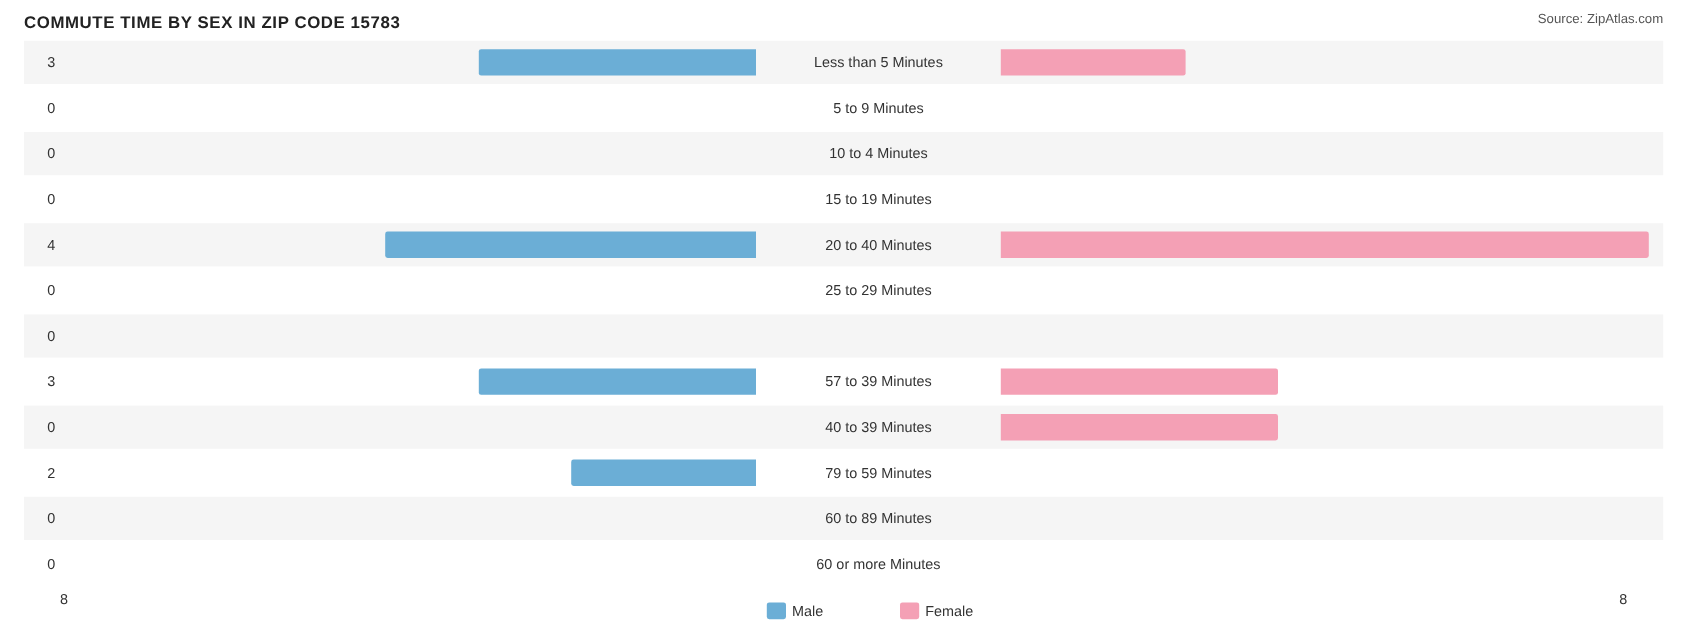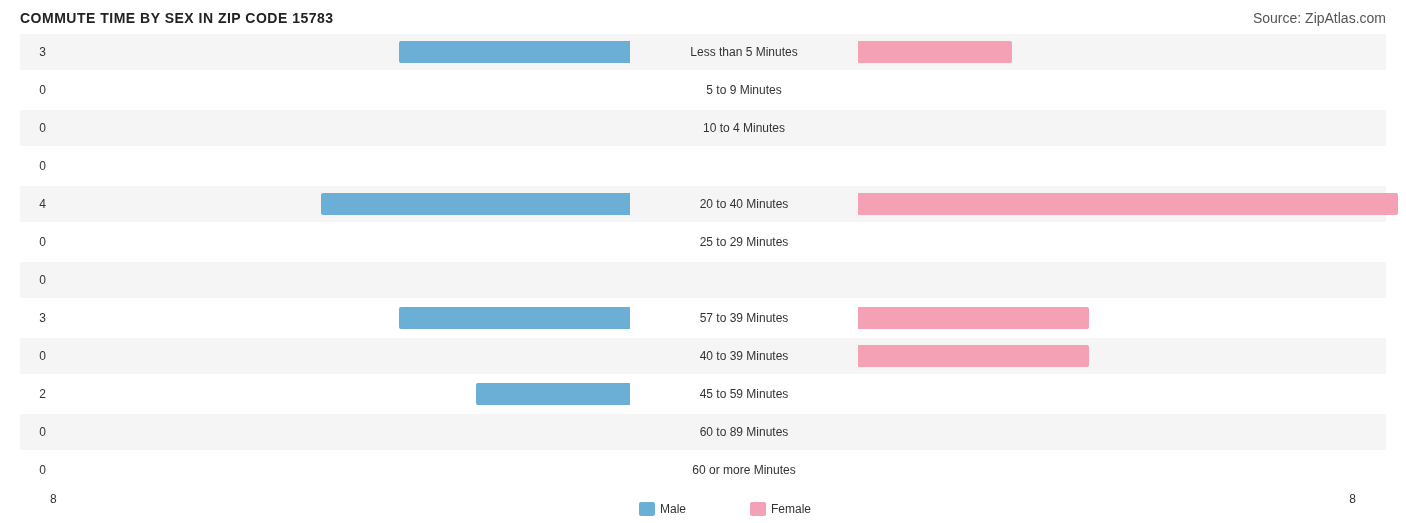--- a/index.html
+++ b/index.html
@@ -18,21 +18,21 @@
     }
     .chart-title {
       font-size: 14px;
       font-weight: bold;
       color: #222;
       text-transform: uppercase;
       letter-spacing: 0.5px;
       text-align: center;
     }
     .source-text {
-      font-size: 14px;
+      font-size: 11px;
       color: #555;
       margin-left: 31px;
     }
     .chart-area {
       width: 100%;
     }
     .bar-row {
       display: flex;
       align-items: center;
       height: 36px;
@@ -58,21 +58,21 @@
       justify-content: flex-end;
       align-items: center;
       flex-shrink: 0;
     }
     .left-bar {
       background: #6baed6;
       height: 22px;
       border-radius: 2px 0 0 2px;
     }
     .label-cell {
-      width: 228px;
+      width: 204px;
       text-align: center;
       font-size: 12px;
       color: #333;
       flex-shrink: 0;
       padding: 0 16px;
     }
     .right-bar-container {
       width: 580px;
       display: flex;
       justify-content: flex-start;
@@ -146,20 +146,21 @@
       <div class="right-bar-container">
         <div class="right-bar" style="width:0px;"></div>
       </div>
 
     </div>
       <div class="bar-row" style="background: rgb(255, 255, 255);">
       <div class="left-value">0</div>
       <div class="left-bar-container">
         <div class="left-bar" style="width:0px;"></div>
       </div>
+      <div class="label-cell">15 to 19 Minutes</div>
       <div class="right-bar-container">
         <div class="right-bar" style="width:0px;"></div>
       </div>
 
     </div>
       <div class="bar-row" style="background: rgb(245, 245, 245);">
       <div class="left-value">4</div>
       <div class="left-bar-container">
         <div class="left-bar" style="width:309px;"></div>
       </div>
@@ -210,21 +211,21 @@
       <div class="right-bar-container">
         <div class="right-bar" style="width:231px;"></div>
       </div>
 
     </div>
       <div class="bar-row" style="background: rgb(255, 255, 255);">
       <div class="left-value">2</div>
       <div class="left-bar-container">
         <div class="left-bar" style="width:154px;"></div>
       </div>
-      <div class="label-cell">45 to 59 Minutes</div>
+      <div class="label-cell">79 to 59 Minutes</div>
       <div class="right-bar-container">
         <div class="right-bar" style="width:0px;"></div>
       </div>
 
     </div>
       <div class="bar-row" style="background: rgb(245, 245, 245);">
       <div class="left-value">0</div>
       <div class="left-bar-container">
         <div class="left-bar" style="width:0px;"></div>
       </div>

